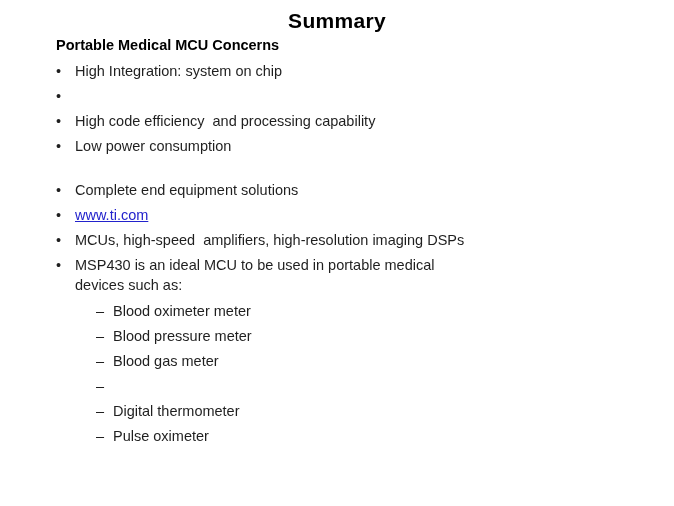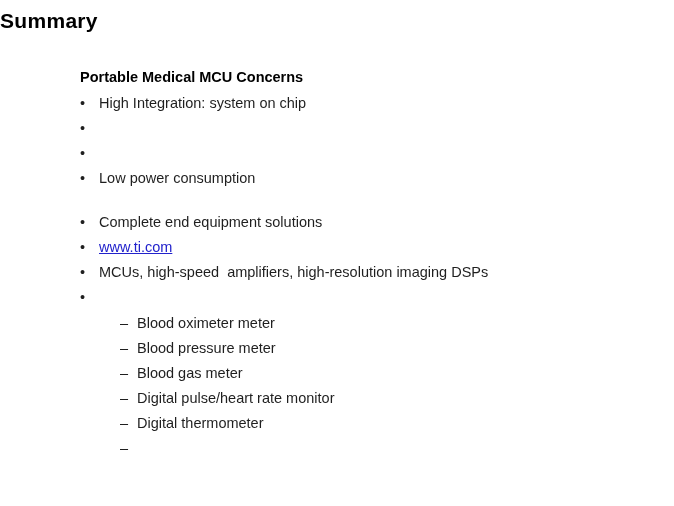--- a/index.html
+++ b/index.html
@@ -14,29 +14,30 @@
     position: relative;
     width: 674px;
     height: 506px;
     background: var(--background);
     font-family: "Liberation Sans", sans-serif;
     color: var(--text);
     overflow: hidden;
   }
   .slide-title {
     padding-top: 9px;
+    text-align: center;
     font-size: 21px;
     line-height: 24px;
     font-weight: 700;
     color: var(--heading);
     letter-spacing: 0.3px;
   }
   .content {
-    margin-top: 34px;
-    padding-left: 80px;
+    margin-top: 2px;
+    padding-left: 56px;
     width: 660px;
   }
   .section-heading {
     font-size: 14.5px;
     line-height: 20px;
     font-weight: 700;
     color: var(--heading);
     margin-bottom: 6px;
   }
   .section-2 { margin-top: 24px; }
@@ -76,20 +77,21 @@
       <ul class="bullets">
         <li class="bullet-item">
           <span class="marker">•</span>
           <span class="b-text">High Integration: system on chip</span>
         </li>
         <li class="bullet-item">
           <span class="marker">•</span>
         </li>
         <li class="bullet-item">
           <span class="marker">•</span>
+          <span class="b-text">High code efficiency  and processing capability</span>
         </li>
         <li class="bullet-item">
           <span class="marker">•</span>
           <span class="b-text">Low power consumption</span>
         </li>
       </ul>
     </div>
 
     <div class="section section-2">
       <ul class="bullets">
@@ -100,43 +102,44 @@
         <li class="bullet-item">
           <span class="marker">•</span>
           <a class="b-text ti-link" href="#">www.ti.com</a>
         </li>
         <li class="bullet-item">
           <span class="marker">•</span>
           <span class="b-text">MCUs, high-speed  amplifiers, high-resolution imaging DSPs</span>
         </li>
         <li class="bullet-item">
           <span class="marker">•</span>
+          <span class="b-text narrow">MSP430 is an ideal MCU to be used in portable medical devices such as:</span>
         </li>
       </ul>
       <ul class="sub-bullets">
         <li class="sub-bullet-item">
           <span class="marker">–</span>
           <span class="b-text">Blood oximeter meter</span>
         </li>
         <li class="sub-bullet-item">
           <span class="marker">–</span>
           <span class="b-text">Blood pressure meter</span>
         </li>
         <li class="sub-bullet-item">
           <span class="marker">–</span>
           <span class="b-text">Blood gas meter</span>
         </li>
         <li class="sub-bullet-item">
           <span class="marker">–</span>
-          <span class="b-text">Digital pulse/heart rate monitor</span>
         </li>
         <li class="sub-bullet-item">
           <span class="marker">–</span>
           <span class="b-text">Digital thermometer</span>
         </li>
         <li class="sub-bullet-item">
           <span class="marker">–</span>
+          <span class="b-text">Pulse oximeter</span>
         </li>
       </ul>
     </div>
 
   </div>
 </div>
 
 </body></html>

